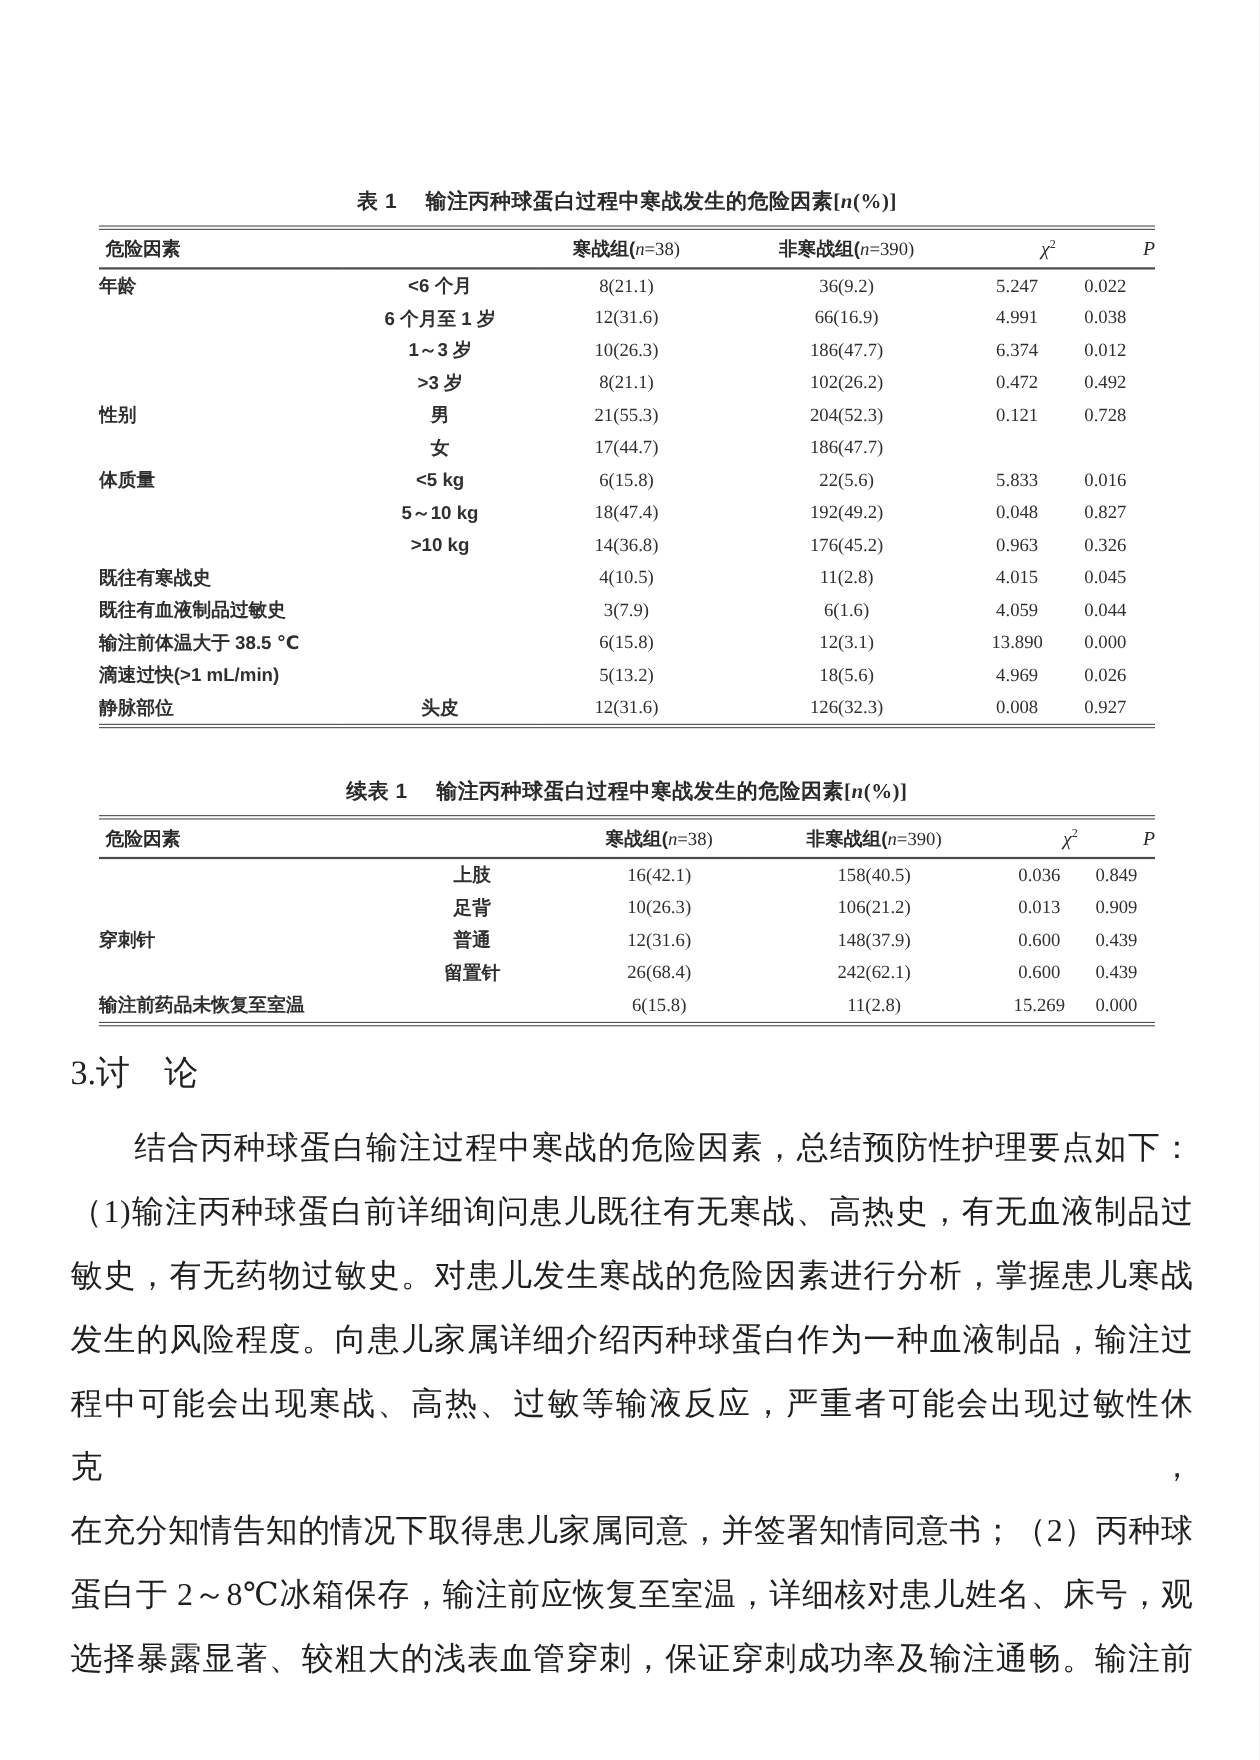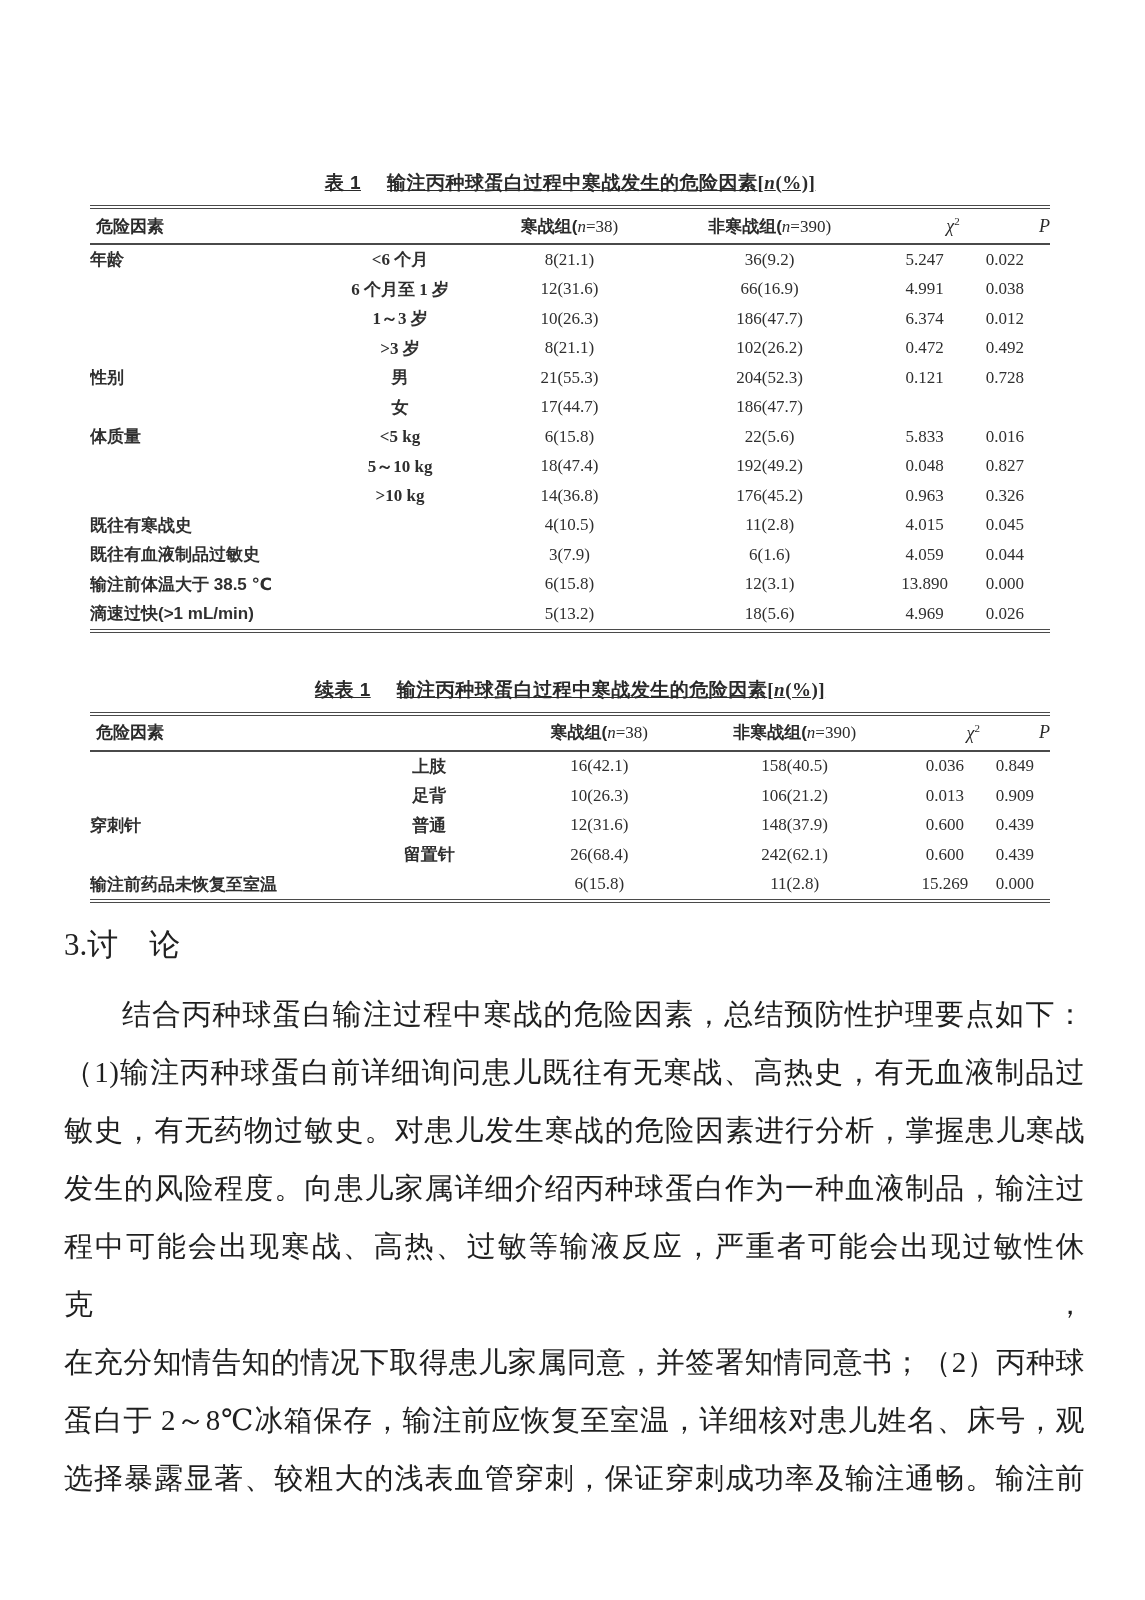--- a/index.html
+++ b/index.html
@@ -17,21 +17,20 @@
   
   .tbl-wrap{margin:0 95px 0 90px;}
   .tbl-title{
     text-align:center;
     font-family:"Liberation Sans","DejaVu Sans",sans-serif;
     font-weight:bold;
     font-size:19px;
     color:#2a2a2a;
     margin-bottom:9px;
     letter-spacing:.5px;
-    text-decoration:underline;
   }
   .tbl-title .tt-label{margin-right:26px;}
   .tbl-title .unit{font-family:"Liberation Serif",serif;font-weight:bold;}
   .tbl-title .unit i{font-style:italic;}
   table.threeline{
     width:100%;
     border-collapse:collapse;
     border-top:4px double #4a4a4a;
     border-bottom:4px double #4a4a4a;
     table-layout:fixed;
@@ -62,21 +61,21 @@
     white-space:nowrap;
     overflow:hidden;
   }
   td.cell-factor{
     text-align:left;padding-left:6px;
     font-family:"Liberation Sans","DejaVu Sans",sans-serif;
     font-weight:bold;color:#2a2a2a;
   }
   td.cell-sub{
     text-align:center;
-    font-family:Liberation Serif, serif;
+    font-family:Liberation Sans, sans-serif;
     font-weight:bold;color:#2a2a2a;
   }
   td.cell-g1,td.cell-g2,td.cell-chi,td.cell-p{
     text-align:center;
     font-family:"Liberation Serif","DejaVu Serif",serif;
   }
   .gap-between-tables{height:44px;}
 
   
   .discussion{margin:20px 60px 0 64px;}
@@ -224,20 +223,28 @@
               <td class="cell-p">0.000</td>
             </tr>
             <tr>
               <td class="cell-factor">滴速过快(&gt;1 mL/min)</td>
               <td class="cell-sub"></td>
               <td class="cell-g1">5(13.2)</td>
               <td class="cell-g2">18(5.6)</td>
               <td class="cell-chi">4.969</td>
               <td class="cell-p">0.026</td>
             </tr>
+            <tr>
+              <td class="cell-factor">静脉部位</td>
+              <td class="cell-sub">头皮</td>
+              <td class="cell-g1">12(31.6)</td>
+              <td class="cell-g2">126(32.3)</td>
+              <td class="cell-chi">0.008</td>
+              <td class="cell-p">0.927</td>
+            </tr>
           </tbody>
       </table>
     </div>
 
     <div class="gap-between-tables"></div>
 
     <div class="tbl-wrap">
       <div class="tbl-title">
         <span class="tt-label">续表 1</span><span>输注丙种球蛋白过程中寒战发生的危险因素</span><span class="unit"><span>[</span><i>n</i><span>(%)]</span></span>
       </div>

